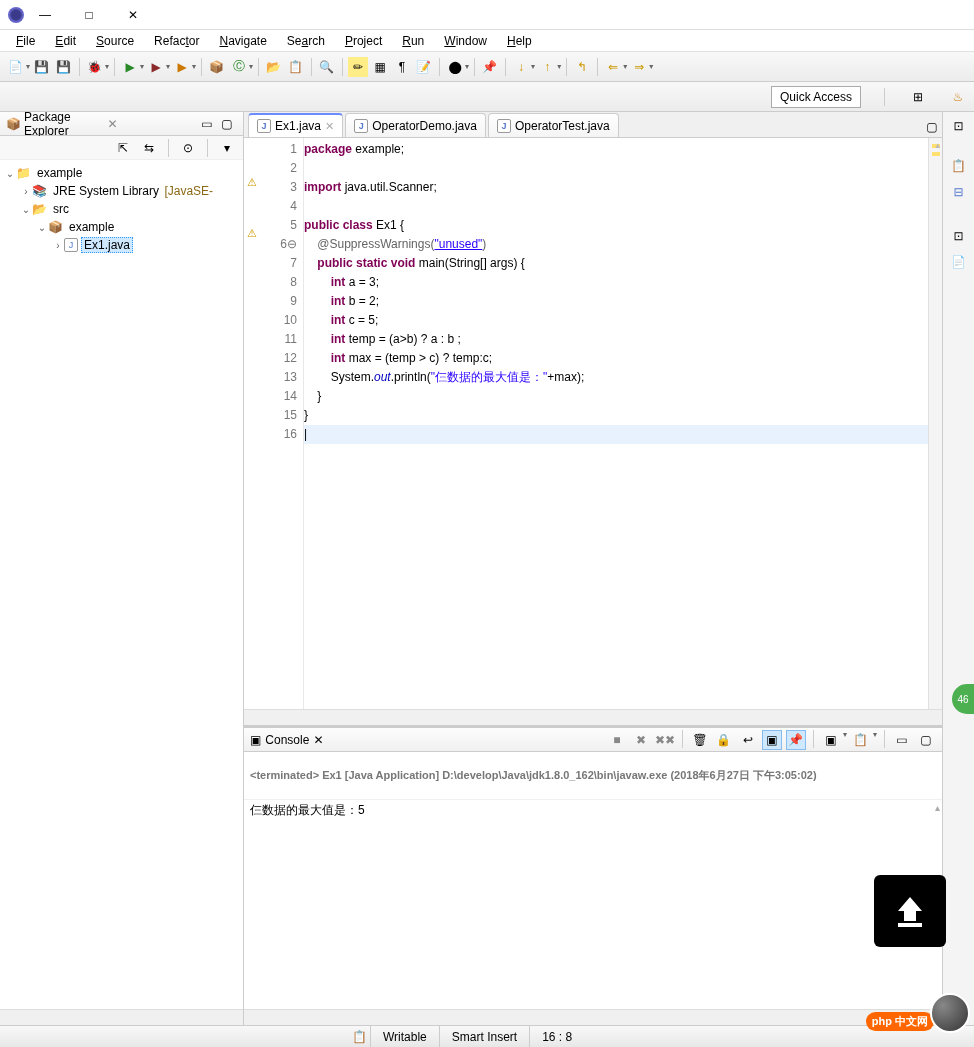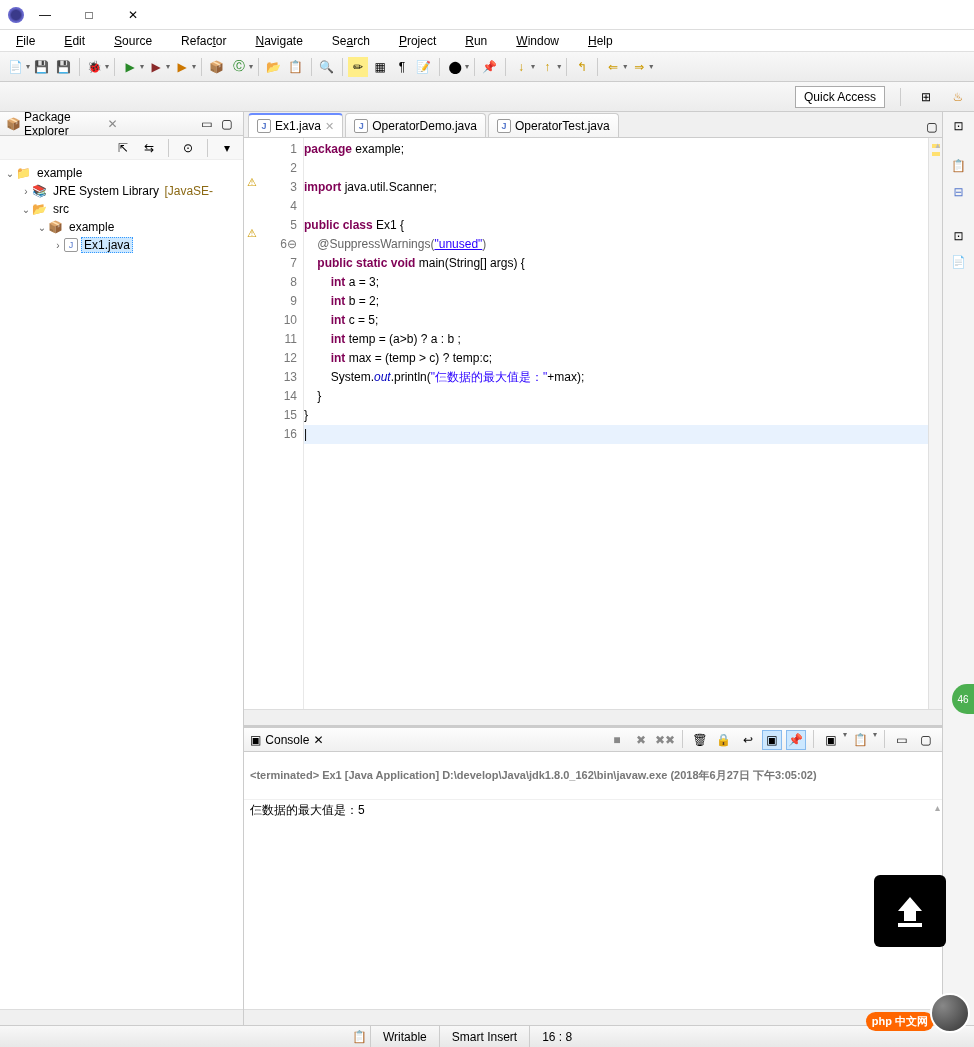--- a/index.html
+++ b/index.html
@@ -6,32 +6,32 @@
 body { background: #f0f0f0; width: 974px; height: 1047px; overflow: hidden; position: relative; }
 
 
 .titlebar { height: 30px; background: #fff; border-bottom: 1px solid #ddd; display: flex; align-items: center; padding: 0 8px; }
 .titlebar .icon { width: 16px; height: 16px; background: radial-gradient(circle, #3a3a8a 40%, #6666cc 60%); border-radius: 50%; margin-right: 8px; }
 .titlebar .title { flex: 1; }
 .winbtns { display: flex; gap: 18px; }
 .winbtn { width: 26px; height: 20px; display: flex; align-items: center; justify-content: center; cursor: default; }
 
 
-.menubar { height: 22px; background: #fff; display: flex; align-items: center; padding: 0 8px; gap: 13px; border-bottom: 1px solid #e0e0e0; }
+.menubar { height: 22px; background: #fff; display: flex; align-items: center; padding: 0 8px; gap: 4px; border-bottom: 1px solid #e0e0e0; }
 .menubar .mi { padding: 2px 8px; cursor: default; }
 .menubar .mi u { text-decoration: underline; }
 
 
 .toolbar { height: 30px; background: linear-gradient(#f8f8f8, #ececec); border-bottom: 1px solid #ccc; display: flex; align-items: center; padding: 0 6px; gap: 2px; }
 .tb { width: 20px; height: 20px; display: inline-flex; align-items: center; justify-content: center; cursor: default; }
 .tb-sep { width: 1px; height: 18px; background: #ccc; margin: 0 3px; }
 .drop { font-size: 8px; color: #666; margin-left: -2px; }
 
 
-.quickrow { height: 30px; background: linear-gradient(#f8f8f8, #ececec); border-bottom: 1px solid #ccc; display: flex; align-items: center; justify-content: flex-end; padding: 0 6px; gap: 12px; }
+.quickrow { height: 30px; background: linear-gradient(#f8f8f8, #ececec); border-bottom: 1px solid #ccc; display: flex; align-items: center; justify-content: flex-end; padding: 0 6px; gap: 20px; }
 .quickbox { border: 1px solid #aaa; background: #fff; padding: 3px 8px; }
 
 
 .main { display: flex; height: calc(1047px - 30px - 22px - 30px - 30px - 22px); }
 .leftpane { width: 244px; border-right: 1px solid #ccc; background: #fff; display: flex; flex-direction: column; }
 .rightside { width: 32px; border-left: 1px solid #ccc; background: #f4f4f4; display: flex; flex-direction: column; align-items: center; padding-top: 4px; gap: 6px; }
 .center { flex: 1; display: flex; flex-direction: column; background: #fff; }
 
 
 .viewhdr { height: 24px; border-bottom: 1px solid #ccc; display: flex; align-items: center; padding: 0 6px; background: linear-gradient(#fdfdfd, #f0f0f0); }

